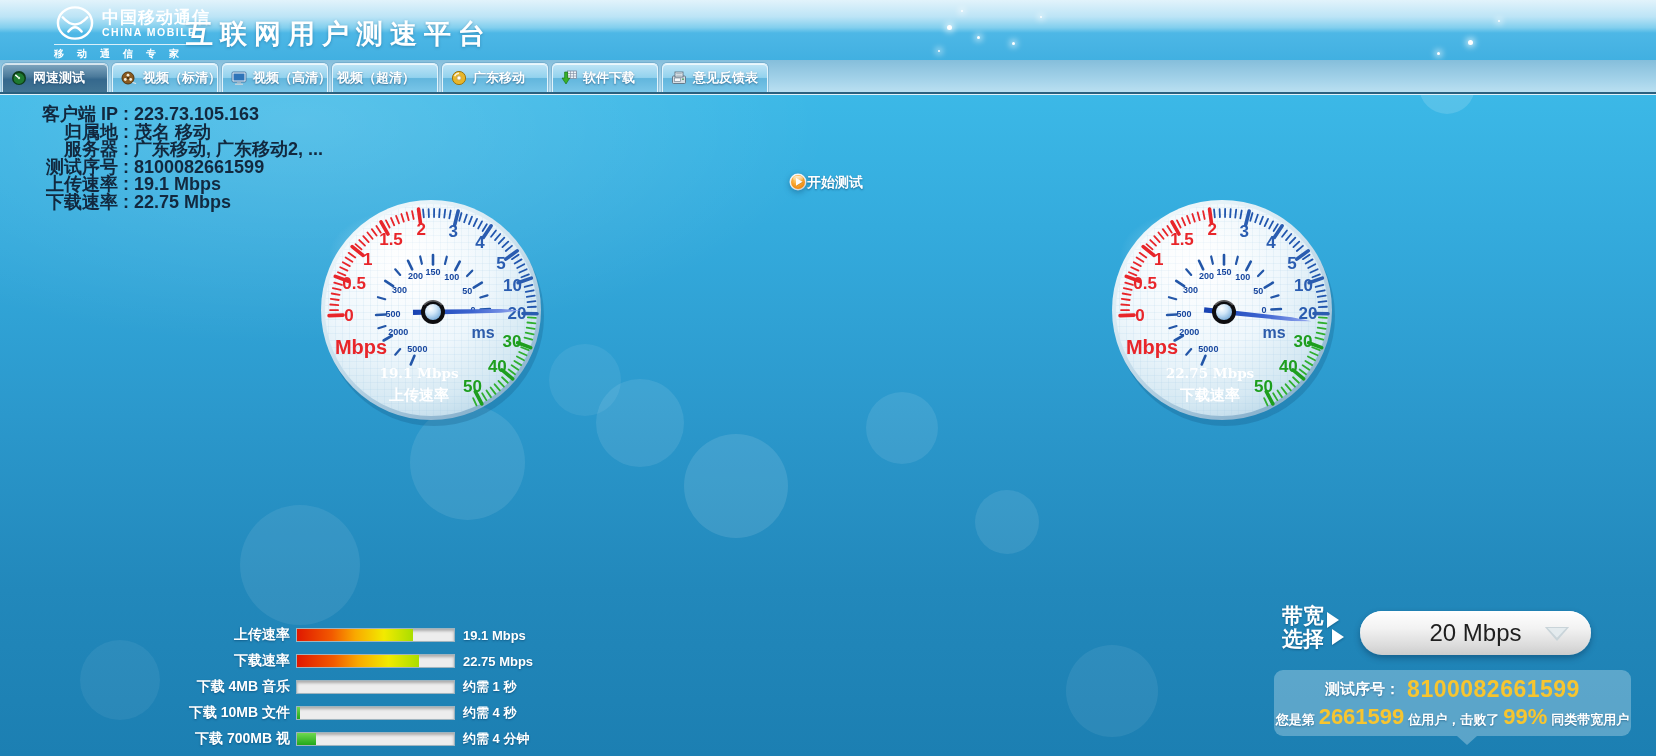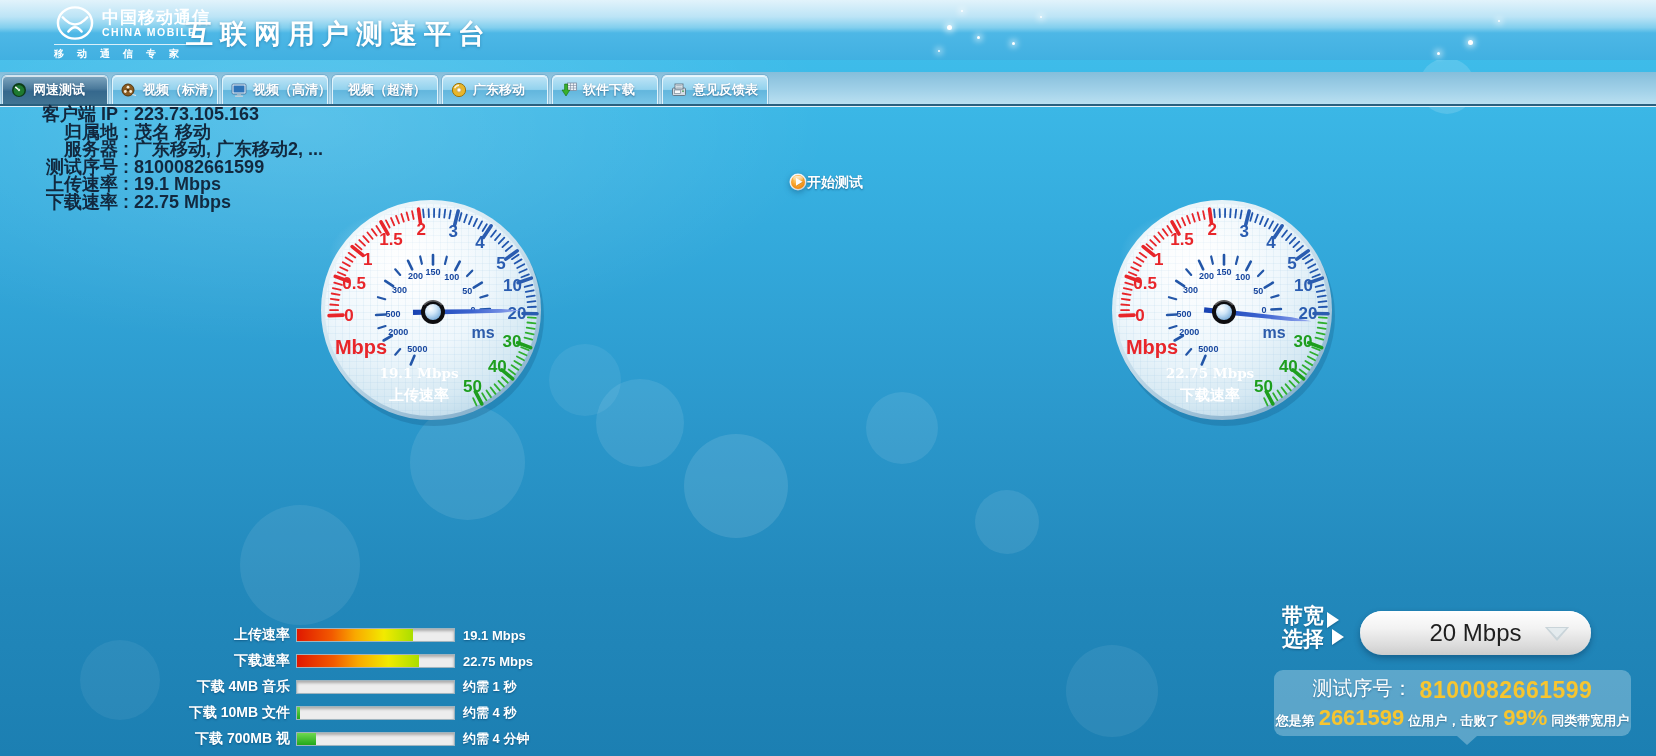--- a/index.html
+++ b/index.html
@@ -18,29 +18,29 @@
   .logo-row{display:flex;align-items:center;gap:6px;}
   .logo-cn{font-size:17px;font-weight:700;line-height:17px;letter-spacing:1px;}
   .logo-en{font-size:10.5px;font-weight:700;letter-spacing:1.5px;line-height:12px;}
   .logo-slogan{margin-top:3px;font-size:10px;font-weight:700;letter-spacing:13px;white-space:nowrap;
     border-top:1px solid rgba(255,255,255,.8);padding-top:2px;}
   .page-title{position:absolute;left:186px;top:16px;font-size:27px;font-weight:700;color:#fff;
     letter-spacing:7px;white-space:nowrap;text-shadow:0 1px 3px rgba(0,60,100,.35);font-family:Liberation Serif, serif;}
 
   
   .tabbar{position:absolute;top:60px;left:0;width:100%;height:35px;
-    background:linear-gradient(180deg,#85bedb 0%,#a3d2e9 55%,#bfe3f3 100%);margin-top:12px;}
+    background:linear-gradient(180deg,#85bedb 0%,#a3d2e9 55%,#bfe3f3 100%);}
   .tab-line-dark{position:absolute;top:32px;left:0;height:2px;width:100%;background:#2a607f;}
   .tab-line-light{position:absolute;top:34px;left:0;height:1px;width:100%;background:rgba(255,255,255,.55);}
   .tabs{position:absolute;left:2px;top:3px;display:flex;gap:4px;}
   .tab{width:106px;height:29px;box-sizing:border-box;display:flex;align-items:center;gap:6px;
     padding-left:8px;cursor:pointer;border:1px solid #e2f4fc;border-bottom:none;border-radius:5px 5px 0 0;
     background:linear-gradient(180deg,#bfe5f6 0%,#93d2ee 48%,#62b6dd 52%,#7ac6e8 100%);
     box-shadow:0 0 0 1px rgba(80,140,180,.35), inset 0 1px 0 rgba(255,255,255,.7);}
-  .tab.center{justify-content:center;padding-left:4px;}
+  .tab.center{padding-left:4px;}
   .tab.active{background:linear-gradient(180deg,#7fa7c0 0%,#4b7a9b 45%,#35688d 55%,#417493 100%);border-color:#cfe6f2;}
   .tab-label{font-size:13px;font-weight:700;color:#fff;white-space:nowrap;text-shadow:0 1px 2px rgba(10,50,90,.55);}
   .tab-icon{width:16px;height:16px;flex:0 0 16px;}
   .tab-icon svg{width:16px;height:16px;display:block;}
 
   
   .client-info{position:absolute;left:20px;top:106px;}
   .info-row{display:flex;line-height:17.5px;font-size:18px;color:#12283e;white-space:nowrap;}
   .info-lbl{width:98px;text-align:right;font-weight:700;}
   .info-sep{padding:0 5px;font-weight:700;}
@@ -86,21 +86,21 @@
   .bw-value{font-size:24px;color:#1f1f1f;}
   .chevron{position:absolute;right:20px;top:15px;}
 
   
   .bubble{position:absolute;left:1274px;top:670px;width:357px;height:66px;border-radius:9px;
     background:rgba(235,248,253,0.30);}
   .bubble-tail{position:absolute;left:183px;top:66px;width:0;height:0;
     border-left:10px solid transparent;border-right:10px solid transparent;
     border-top:9px solid rgba(235,248,253,0.30);}
   .bubble-l1{margin-top:5px;text-align:center;line-height:27px;white-space:nowrap;}
-  .b-lab{font-size:20px;font-weight:400;color:#fff;vertical-align:3px;text-shadow:0 1px 2px rgba(0,50,90,.45);}
+  .b-lab{font-size:15px;font-weight:700;color:#fff;vertical-align:3px;text-shadow:0 1px 2px rgba(0,50,90,.45);}
   .b-gold-lg{font-size:23px;font-weight:700;color:#f7c52f;margin-left:7px;letter-spacing:.5px;}
   .bubble-l2{margin-top:-2px;text-align:center;line-height:28px;white-space:nowrap;}
   .b-sm{font-size:13px;font-weight:700;color:#fff;text-shadow:0 1px 2px rgba(0,50,90,.45);}
   .b-gold{font-size:22px;font-weight:700;color:#f7c52f;margin:0 4px;}
 </style>
 </head>
 <body>
 
 <div class="stage">
 

